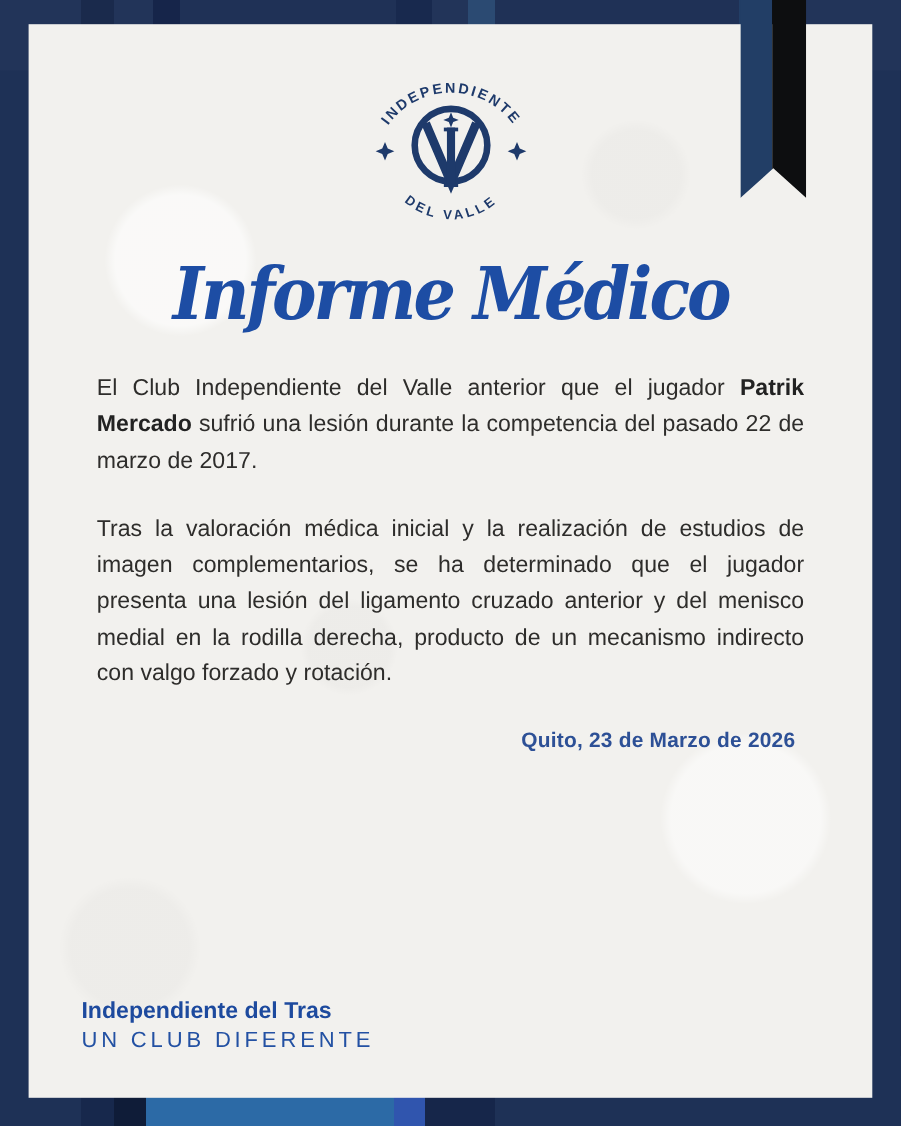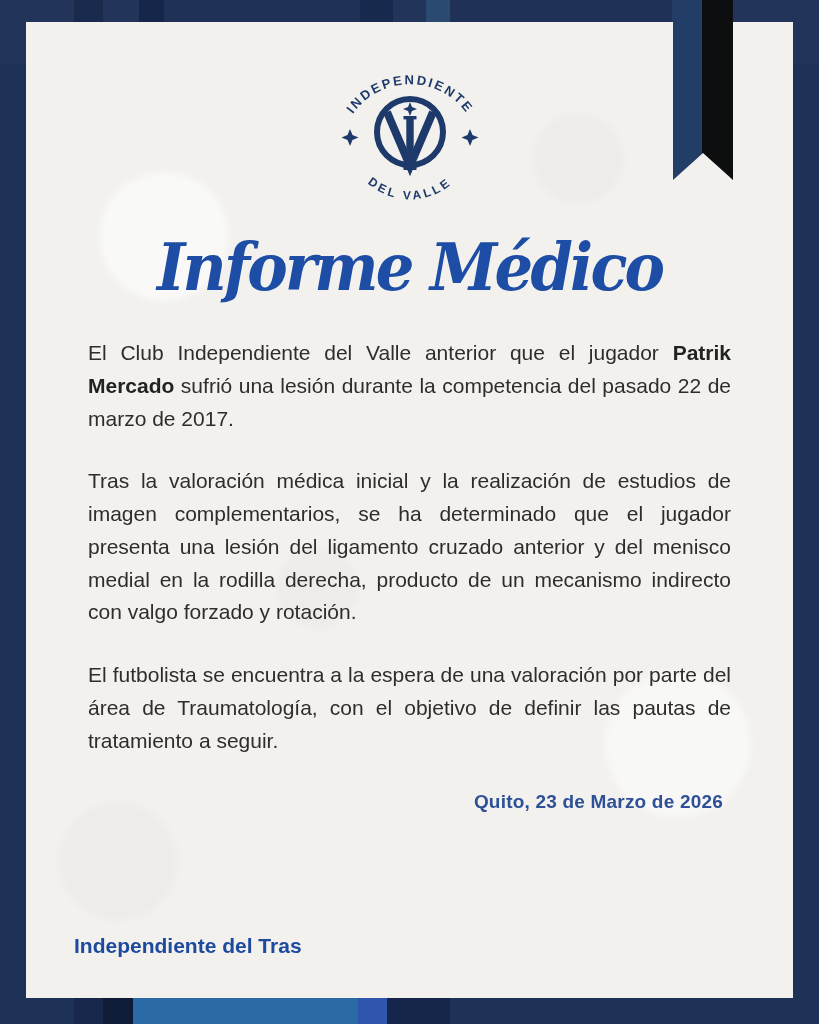--- a/index.html
+++ b/index.html
@@ -168,28 +168,28 @@
       </svg>
     </div>
 
     <h1 class="title">
       <span>Informe Médico</span>
     </h1>
 
     <div class="copy">
       <p><span>El Club Independiente del Valle anterior que el jugador </span><b>Patrik Mercado</b><span> sufrió una lesión durante la competencia del pasado 22 de marzo de 2017.</span></p>
       <p>Tras la valoración médica inicial y la realización de estudios de imagen complementarios, se ha determinado que el jugador presenta una lesión del ligamento cruzado anterior y del menisco medial en la rodilla derecha, producto de un mecanismo indirecto con valgo forzado y rotación.</p>
-      <p>El futbolista se encuentra a la espera de una valoración por parte del área de Traumatología, con el objetivo de definir las pautas de tratamiento a seguir.</p>
     </div>
 
     <div class="date-line">Quito, 23 de Marzo de 2026</div>
 
     <div class="footer">
       <div>
         <div class="club-name">Independiente del Tras</div>
+        <div class="club-slogan">UN CLUB DIFERENTE</div>
       </div>
     </div>
 
   </div>
 
   <div class="ribbon">
     <div class="navy"></div>
     <div class="black"></div>
   </div>
 

